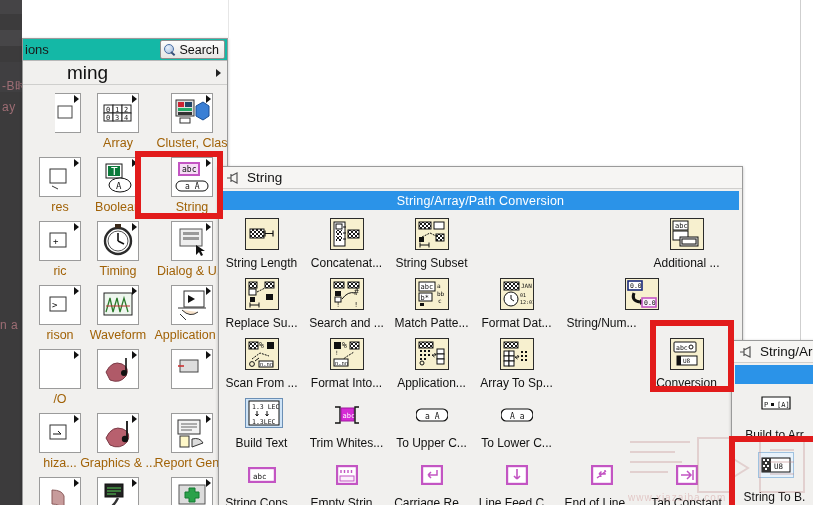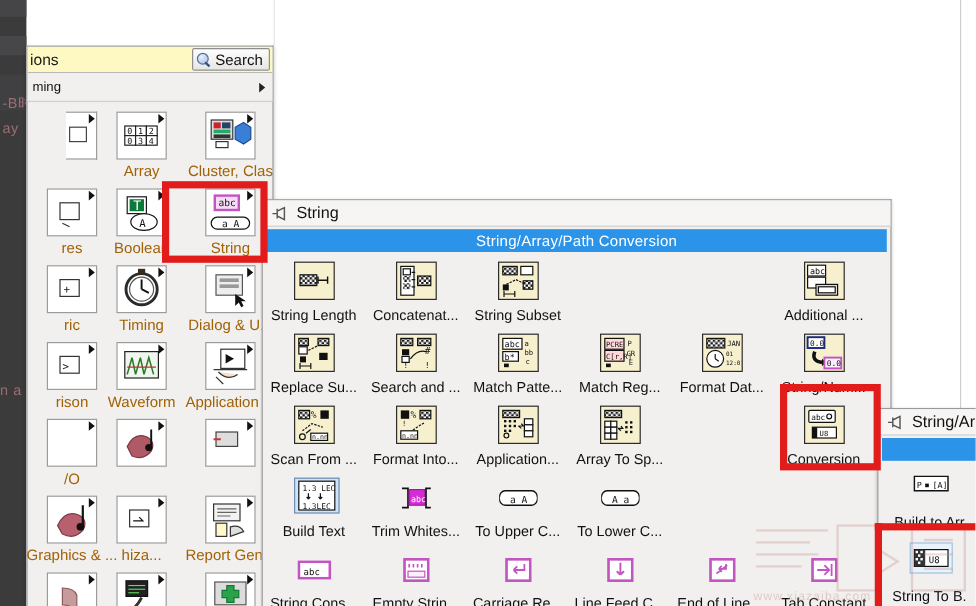--- a/index.html
+++ b/index.html
@@ -30,21 +30,21 @@
   .pal {
     position: absolute; background: #f1f0ee;
     border: 1px solid #9a9a9a;
     box-shadow: 0 1px 3px rgba(0,0,0,.25);
   }
 
   
   #wfunc { left: 22px; top: 38px; width: 206px; height: 467px; border-bottom: none; }
 
   .func-toolbar {
-    position: relative; height: 22px; background: #fef9c3;
+    position: relative; height: 22px; background: #14b8a6;
     border-bottom: 1px solid #b8b8b8; display: flex; align-items: center;
   }
   .func-toolbar .title {
     font-size: 13px; color: #1a1a1a; padding-left: 2px; white-space: nowrap;
   }
   .search-btn {
     position: absolute; right: 2px; top: 1px; height: 19px;
     display: flex; align-items: center; gap: 3px;
     padding: 0 5px 0 3px;
     background: linear-gradient(#fdfdfd,#e7e6e4);
@@ -61,21 +61,21 @@
   }
   .mag::after {
     content:""; position:absolute; left:7px; top:7px; width:5px; height:1.8px;
     background:#39527a; transform: rotate(42deg); transform-origin: left center;
   }
 
   .func-breadcrumb {
     position: relative; height: 24px; background: #f1f0ee;
     border-bottom: 1px solid #cfcfcd; display: flex; align-items: center;
   }
-  .func-breadcrumb .bc-label { font-size: 11px; color: #111; padding-left: 4px; white-space: nowrap; }
+  .func-breadcrumb .bc-label { font-size: 19px; color: #111; padding-left: 4px; white-space: nowrap; margin-left: 40px; }
   .tri-right {
     width: 0; height: 0; border-left: 5px solid #222;
     border-top: 4px solid transparent; border-bottom: 4px solid transparent;
   }
   .func-breadcrumb .tri-right { position:absolute; right: 6px; top: 8px; }
 
   .func-grid {
     position: relative; padding: 6px 0 0 0;
     display: grid; grid-template-columns: 58px 74px 74px;
     column-gap: 0; row-gap: 0;
@@ -374,38 +374,38 @@
             <svg width="40" height="38" viewBox="0 0 40 38">
               <rect x="8" y="10" width="18" height="12" fill="#ddd" stroke="#444"></rect>
               <path d="M6 16 h6" stroke="#c33" stroke-width="1.6"></path>
             </svg>
             <span class="arw"></span>
           </div>
           <div class="flab"></div>
         </div>
         <div class="fcell">
           <div class="fico">
+            <svg width="24" height="34" viewBox="0 0 24 34">
+              <rect x="2" y="9" width="16" height="14" fill="#fff" stroke="#333"></rect>
+              <path d="M5 18 l8 0 l-3 -3" fill="none" stroke="#111"></path>
+            </svg>
+            <span class="arw"></span>
+          </div>
+          <div class="flab">hiza...</div>
+        </div>
+        <div class="fcell">
+          <div class="fico">
             <svg width="40" height="38" viewBox="0 0 40 38">
               <path d="M8 24 q6 -13 17 -9 q9 4 4 13 q-7 8 -17 3 z" fill="#b8606e" stroke="#7a3a46"></path>
               <path d="M29 7 L29 24" stroke="#111" stroke-width="1.8"></path>
               <circle cx="27" cy="25" r="3.2" fill="#111"></circle>
             </svg>
             <span class="arw"></span>
           </div>
           <div class="flab">Graphics &amp; ...</div>
-        </div>
-        <div class="fcell">
-          <div class="fico">
-            <svg width="24" height="34" viewBox="0 0 24 34">
-              <rect x="2" y="9" width="16" height="14" fill="#fff" stroke="#333"></rect>
-              <path d="M5 18 l8 0 l-3 -3" fill="none" stroke="#111"></path>
-            </svg>
-            <span class="arw"></span>
-          </div>
-          <div class="flab">hiza...</div>
         </div>
         <div class="fcell">
           <div class="fico">
             <svg width="40" height="38" viewBox="0 0 40 38">
               <rect x="6" y="6" width="22" height="14" fill="#f2f2f2" stroke="#333"></rect>
               <g stroke="#666">
                 <path d="M9 10 h16 M9 13 h16 M9 16 h11"></path>
               </g>
               <rect x="8" y="22" width="9" height="11" fill="#fff8c8" stroke="#333"></rect>
               <path d="M20 25 q8 -2 11 4 l-11 4 z" fill="#ddd" stroke="#333"></path>
@@ -604,57 +604,40 @@
                   <rect x="4" y="24" width="4" height="3" fill="#111"></rect>
                 </svg>
               </div>
             </div>
             <div class="slab">Match Patte...</div>
           </div>
           <div class="scell">
             <div class="sico-wrap">
               <div class="sico" style="display: flex; align-items: center; justify-content: center;">
                 <svg width="32" height="30" viewBox="0 0 32 30">
-                  <rect x="3" y="3" width="16" height="9" fill="#ffd9d9" stroke="#111"></rect>
-                  <text x="4" y="10" font-size="6" font-family="monospace" fill="#111">PCRE</text>
-                  <text x="22" y="9" font-size="6" font-family="monospace" fill="#111">P</text>
-                  <rect x="3" y="13" width="16" height="9" fill="#ffd9d9" stroke="#111"></rect>
-                  <text x="4" y="20" font-size="6" font-family="monospace" fill="#111">C[r,R]</text>
-                  <text x="21" y="18" font-size="6" font-family="monospace" fill="#111">CR</text>
-                  <text x="23" y="25" font-size="6" font-family="monospace" fill="#111">E</text>
-                  <rect x="4" y="24" width="4" height="3" fill="#111"></rect>
-                </svg>
-              </div>
-            </div>
-            <div class="slab">Match Reg...</div>
-          </div>
-          <div class="scell">
-            <div class="sico-wrap">
-              <div class="sico" style="display: flex; align-items: center; justify-content: center;">
-                <svg width="32" height="30" viewBox="0 0 32 30">
                   <defs>
                     <pattern id="ck" width="4" height="4" patternUnits="userSpaceOnUse">
                       <rect width="4" height="4" fill="#fff"></rect>
                       <rect width="2" height="2" fill="#1a1a1a"></rect>
                       <rect x="2" y="2" width="2" height="2" fill="#1a1a1a"></rect>
                     </pattern>
                   </defs>
                   <rect x="3" y="3" width="15" height="8" fill="url(#ck)" stroke="#111"></rect>
                   <text x="20" y="9" font-size="6" font-family="monospace" fill="#111">JAN</text>
                   <circle cx="10" cy="20" r="7" fill="#fff" stroke="#111"></circle>
                   <path d="M10 20 v-4 M10 20 l3 2" stroke="#111"></path>
                   <text x="19" y="18" font-size="5" font-family="monospace" fill="#111">01</text>
                   <text x="19" y="25" font-size="5" font-family="monospace" fill="#111">12:01</text>
                 </svg>
               </div>
             </div>
             <div class="slab">Format Dat...</div>
           </div>
           <div class="scell">
-            <div class="sico-wrap"><div class="sico" style="display: flex; align-items: center; justify-content: flex-end;">
+            <div class="sico-wrap"><div class="sico" style="display: flex; align-items: center; justify-content: flex-end; margin-left: 40px;">
                 <svg width="32" height="30" viewBox="0 0 32 30">
                   <rect x="2" y="2" width="14" height="9" fill="#fff" stroke="#1a2a7a" stroke-width="1.6"></rect>
                   <text x="4" y="9" font-size="6.5" font-family="monospace" fill="#111">0.0</text>
                   <path d="M8 14 q-3 8 6 9" fill="none" stroke="#111" stroke-width="3"></path>
                   <path d="M14 20 l4 3 l-4 3 z" fill="#111"></path>
                   <rect x="16" y="19" width="14" height="9" fill="#fdf0fd" stroke="#c355c3" stroke-width="1.6"></rect>
                   <text x="18" y="26" font-size="6.5" font-family="monospace" fill="#111">0.0</text>
                 </svg>
               </div><span class="arw"></span></div>
             <div class="slab">String/Num...</div>

